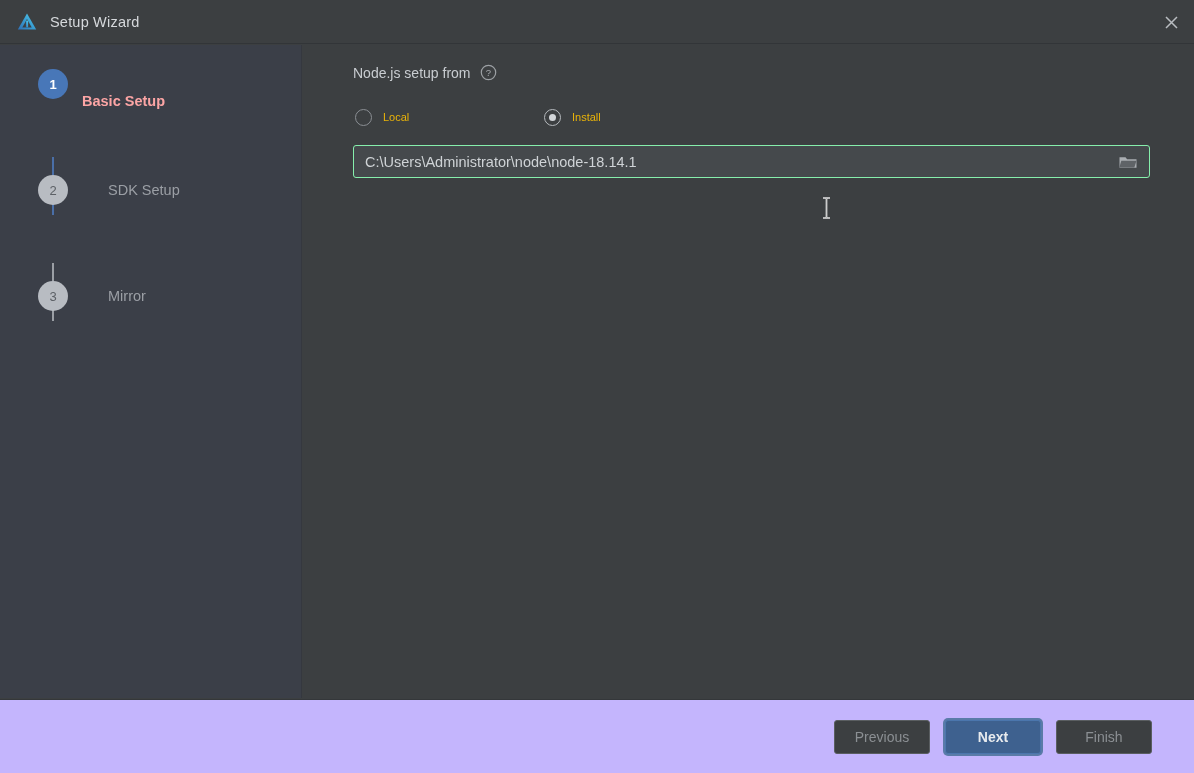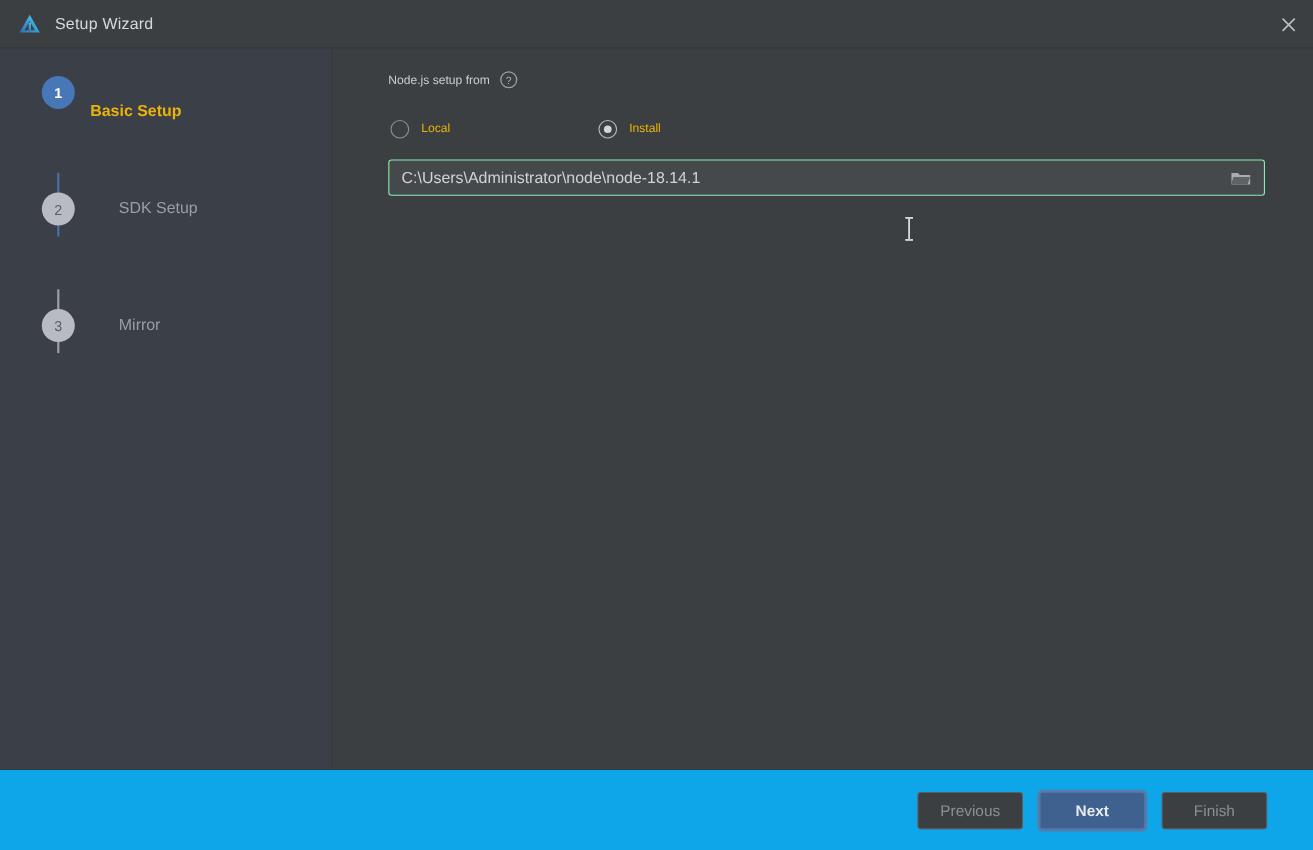--- a/index.html
+++ b/index.html
@@ -96,21 +96,21 @@
   }
   .step.pending .step-badge {
     background: #b8bcc2;
     color: #5c6066;
   }
   .step-label {
     margin-left: 14px;
     font-size: 14.5px;
   }
   .step.active .step-label {
-    color: #eab308;
+    color: #fca5a5;
     font-weight: bold;
     margin-top: 33px;
   }
   .step.pending .step-label {
     color: #9b9fa5;
     margin-left: 40px;
   }
   .connector {
     position: absolute;
     left: 52px;
@@ -132,21 +132,21 @@
   }
 
   .field-header {
     position: absolute;
     left: 50px;
     top: 19px;
     display: flex;
     align-items: center;
   }
   .field-header .label {
-    font-size: 11px;
+    font-size: 14px;
     color: #c9cdd1;
     text-align: right;
   }
   .help-icon {
     margin-left: 9px;
     width: 17px; height: 17px;
     display: flex; align-items: center; justify-content: center;
     cursor: pointer;
   }
 
@@ -258,21 +258,21 @@
     pointer-events: none;
   }
 
   
   .footer {
     position: absolute;
     left: 0;
     top: 699px;
     width: 1194px;
     height: 74px;
-    background: #0ea5e9;
+    background: #c4b5fd;
     border-top: 1px solid #34373a;
   }
   .footer-buttons {
     position: absolute;
     right: 42px;
     top: 20px;
     display: flex;
     align-items: center;
     gap: 15px;
   }

